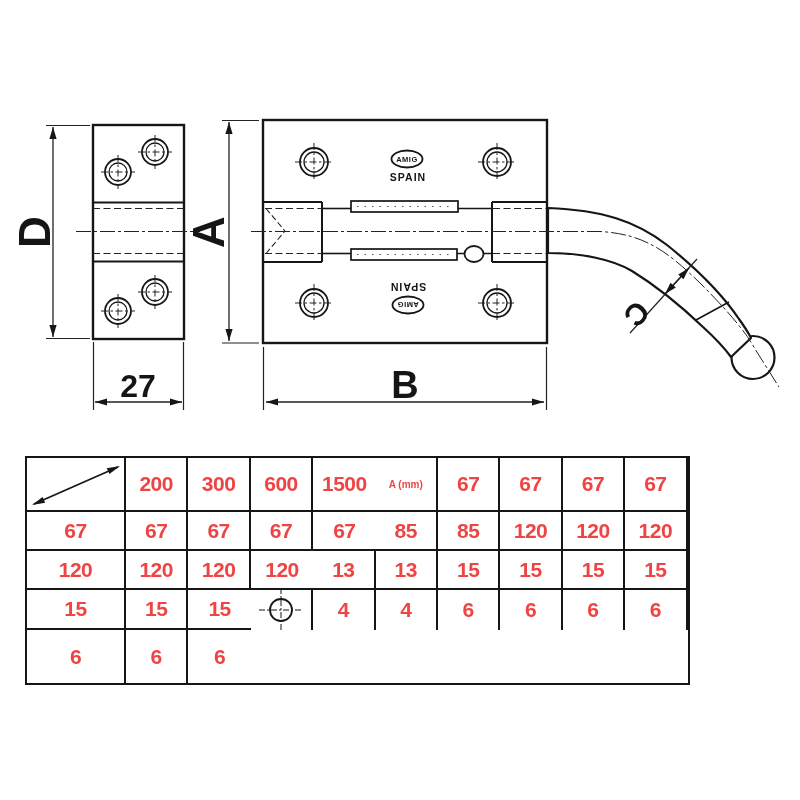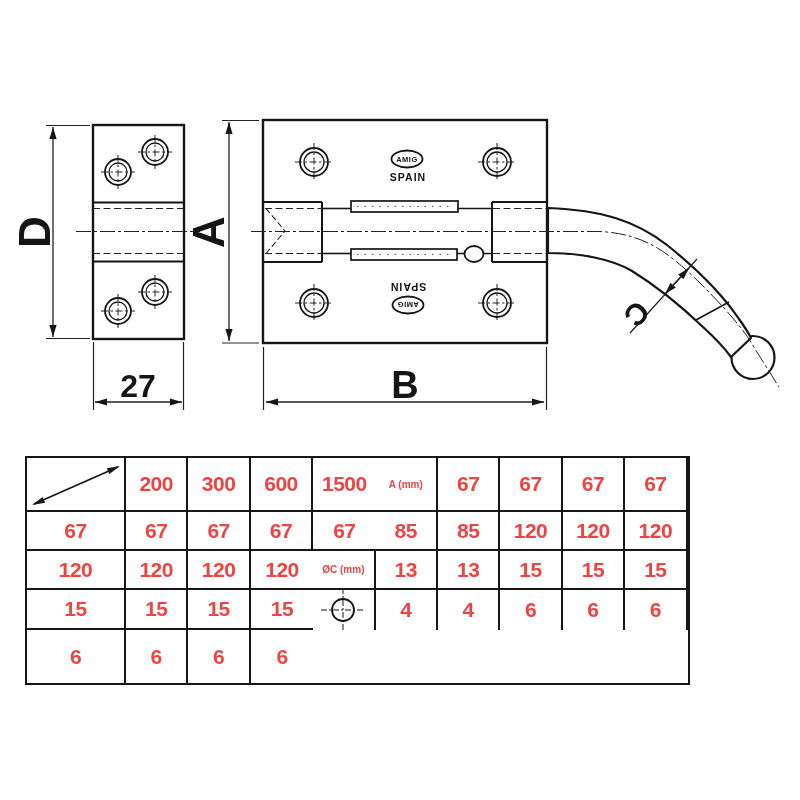--- a/index.html
+++ b/index.html
@@ -216,21 +216,20 @@
     <div class="cell val">85</div>
     <div class="cell val">85</div>
     <div class="cell val">120</div>
     <div class="cell val">120</div>
     <div class="cell val">120</div>
     <div class="cell val">120</div>
     <div class="cell val">120</div>
     <div class="cell val">120</div>
     <div class="cell val lastc">120</div>
 
-    <div class="cell rowlab">ØC (mm)</div>
     <div class="cell val">13</div>
     <div class="cell val">13</div>
     <div class="cell val">15</div>
     <div class="cell val">15</div>
     <div class="cell val">15</div>
     <div class="cell val">15</div>
     <div class="cell val">15</div>
     <div class="cell val">15</div>
     <div class="cell val lastc">15</div>
 

